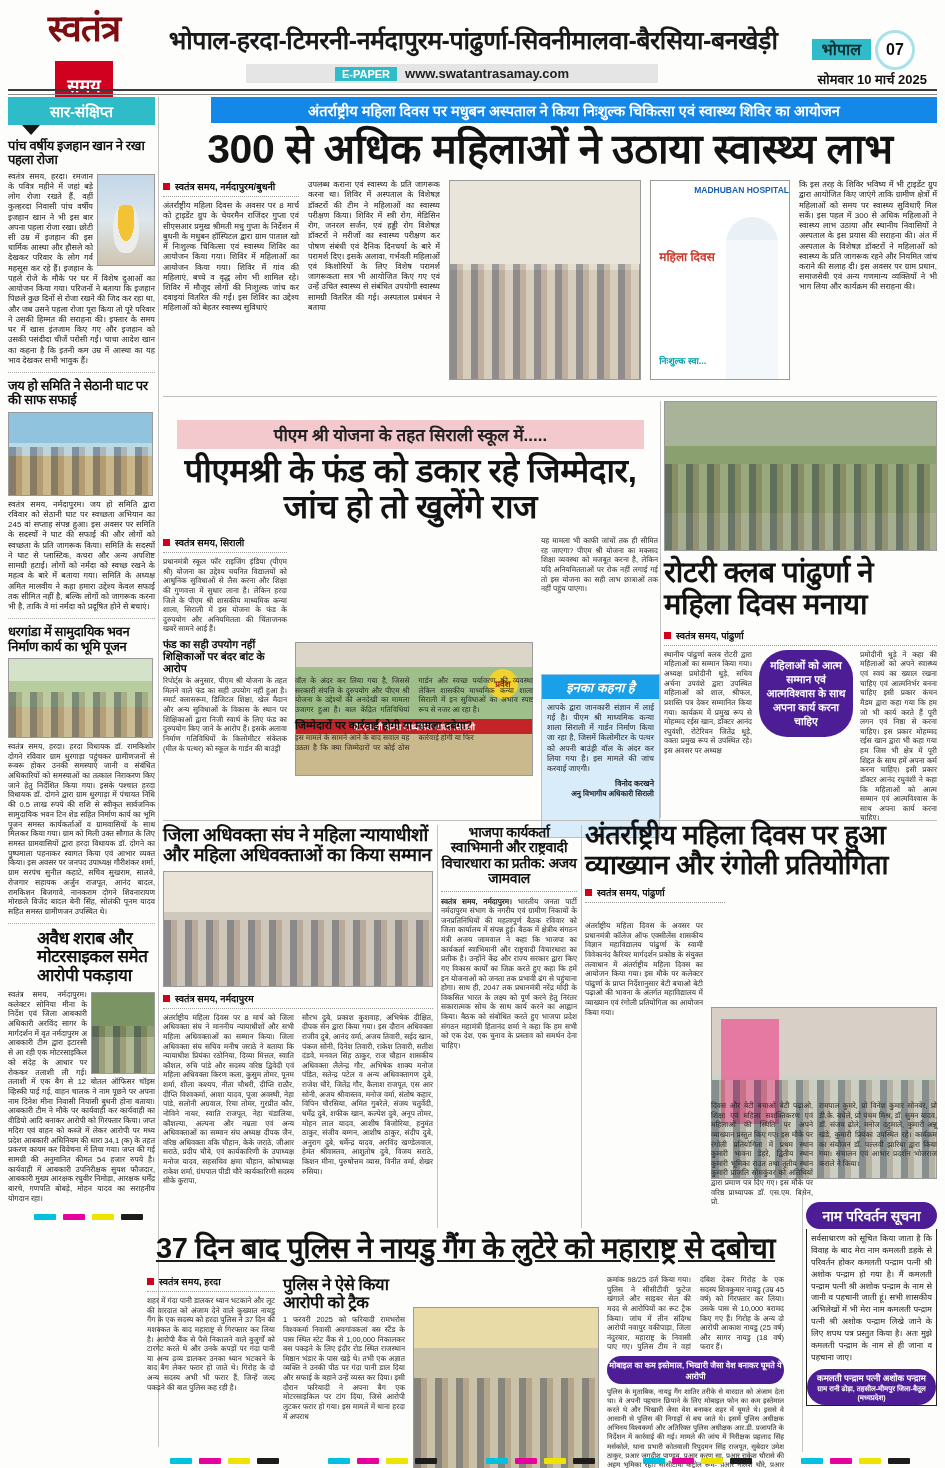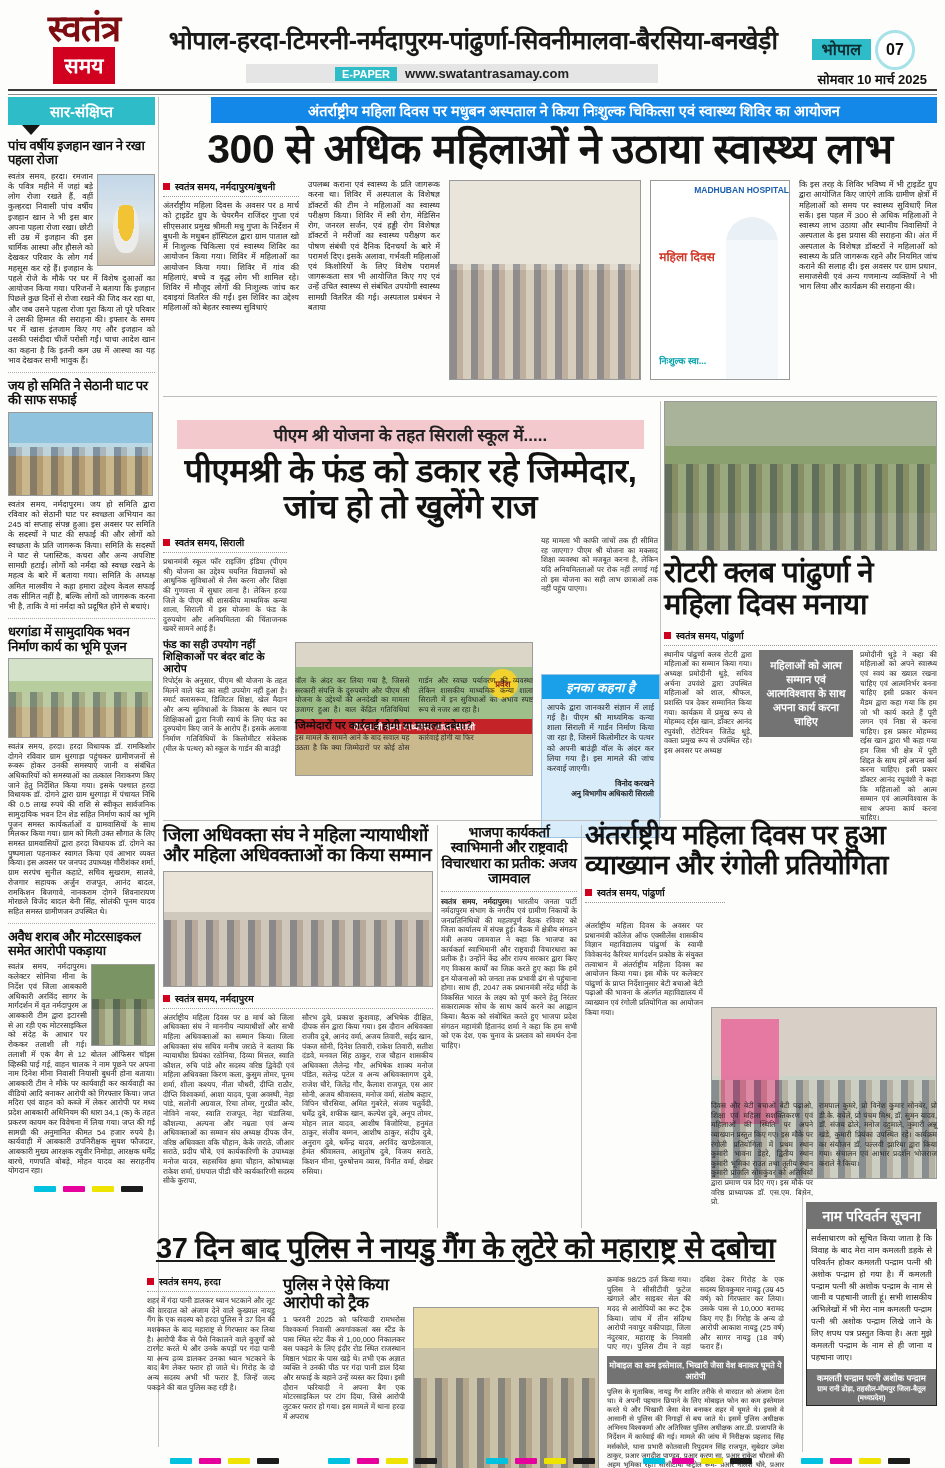--- a/index.html
+++ b/index.html
@@ -9,42 +9,42 @@
   }
   html,body{margin:0;padding:0;background:#888;}
   .page{position:relative;width:945px;height:1468px;margin:0 auto;background:#fdfdfc;
         font-family:"Liberation Sans","DejaVu Sans",sans-serif;color:#1c1c1c;
         outline:1px solid #aaa;overflow:hidden;}
   .abs{position:absolute;}
   .vrule{position:absolute;width:1px;background:#c2c2c2;}
   .hrule{position:absolute;height:1px;background:#bdbdbd;}
   
   .logo-top{font-size:37px;font-weight:900;color:#7d0d10;letter-spacing:-1px;line-height:1;}
-  .logo-bottom{display:inline-block;background:var(--brand-red);color:#fff;font-size:21px;font-weight:800;
-               padding:6px 12px;margin-top:0;line-height:1.2;}
+  .logo-bottom{display:inline-block;background:var(--brand-red);color:#fff;font-size:18px;font-weight:800;
+               padding:15px 12px;margin-top:14px;line-height:1.2;}
   .cities{font-size:25px;font-weight:800;color:#1a1a1a;letter-spacing:-0.5px;white-space:nowrap;}
   .epaper-bar{background:#e5e5e5;display:flex;align-items:flex-end;gap:8px;padding:2px 6px;}
   .epaper-chip{background:var(--teal);color:#fff;font-weight:800;font-size:11px;padding:1px 7px;}
   .site-url{font-size:13px;font-weight:700;color:#222;}
   .edition-chip{background:var(--teal);color:#0b2e33;font-weight:800;font-size:16px;padding:2px 10px;}
   .page-circle{width:34px;height:34px;border-radius:50%;background:#fff;border:3px solid #a8e2e9;
                display:flex;align-items:center;justify-content:center;font-size:16px;font-weight:800;color:#111;}
   .dateline{font-size:13px;font-weight:800;color:#111;}
   .rule-double{border-top:2px solid #3a3a3a;border-bottom:1px solid #8a8a8a;height:3px;}
   
   .hl{font-weight:800;color:#131313;line-height:1.1;letter-spacing:-0.4px;}
   .byline{display:flex;align-items:center;gap:5px;font-weight:800;font-size:9.5px;color:#111;
           border-bottom:1px dotted #999;padding-bottom:3px;margin-bottom:4px;}
   .byline::before{content:"";flex:0 0 auto;width:7px;height:7px;background:var(--brand-red);}
   .bt{font-size:8px;line-height:1.28;text-align:justify;color:#222;}
   .bt-sm{font-size:7.4px;line-height:1.3;text-align:justify;color:#262626;}
   .subhead{font-size:11.5px;font-weight:800;color:#101010;line-height:1.15;margin:4px 0 2px;}
   .kicker-blue{background:var(--kicker-blue);color:#fff;font-weight:800;text-align:center;margin-left:48px;}
   .kicker-pink{background:var(--kicker-pink);color:#222;font-weight:800;text-align:center;}
-  .black-box{background:#737373;color:#fff;}
+  .black-box{background:#4c1d95;color:#fff;border-radius:28px;}
   .says-box{background:var(--quote-bg);border:1px solid #9cc4e4;}
   .says-head{background:var(--quote-head);color:#fff;font-weight:800;font-style:italic;
              text-align:center;font-size:13px;padding:3px 0;}
   .sep-dot{border-bottom:1px dotted #aaa;margin:6px 0;}
   
   .photo{position:relative;overflow:hidden;border:1px solid #9a9a9a;box-sizing:border-box;}
   .crowd::after{content:"";position:absolute;left:0;right:0;bottom:0;height:58%;
     background:repeating-linear-gradient(90deg,rgba(35,40,60,.40) 0 7px,rgba(125,92,70,.28) 7px 13px,rgba(205,195,175,.22) 13px 21px);}
   .ph-kid{background:linear-gradient(180deg,#c3d7e8 0,#dde6ec 50%,#cfc4b2 100%);}
   .ph-kid::before{content:"";position:absolute;left:50%;top:34%;width:26px;height:48px;transform:translateX(-50%);
@@ -121,21 +121,21 @@
     <div class="sep-dot"></div>
 
     <div>
       <div class="hl" style="font-size:13px;">धरगांडा में सामुदायिक भवन निर्माण कार्य का भूमि पूजन</div>
       <div class="photo ph-bhoomi crowd" style="width:145px;height:80px;margin:4px 0;"></div>
       <div class="bt" style="font-size:7.6px;">स्वतंत्र समय, हरदा। हरदा विधायक डॉ. रामकिशोर दोगने रविवार ग्राम धुरगाड़ा पहुंचकर ग्रामीणजनों से रूबरू होकर उनकी समस्याएं जानी व संबंधित अधिकारियों को समस्याओं का तत्काल निराकरण किए जाने हेतु निर्देशित किया गया। इसके पश्चात हरदा विधायक डॉ. दोगने द्वारा ग्राम धुरगाड़ा में पंचायत निधि की 0.5 लाख रुपये की राशि से स्वीकृत सार्वजनिक सामुदायिक भवन टिन शेड सहित निर्माण कार्य का भूमि पूजन समस्त कार्यकर्ताओं व ग्रामवासियों के साथ मिलकर किया गया। ग्राम को मिली उक्त सौगात के लिए समस्त ग्रामवासियों द्वारा हरदा विधायक डॉ. दोगने का पुष्पमाला पहनाकर स्वागत किया एवं आभार व्यक्त किया। इस अवसर पर जनपद उपाध्यक्ष गौरीशंकर शर्मा, ग्राम सरपंच सुनील कहाटे, सचिव सुखराम, सालवे, रोजगार सहायक अर्जुन राजपूत, आनंद बादल, रामकिशन बिजगावे, नानकराम दोगने शिवनारायण मोरछले विजेंद बादल बेनी सिंह, सोलंकी पूनम यादव सहित समस्त ग्रामीणजन उपस्थित थे।</div>
     </div>
     <div class="sep-dot"></div>
 
     <div>
-      <div class="hl" style="font-size:13px;">अवैध शराब और मोटरसाइकल समेत आरोपी पकड़ाया</div>
+      <div class="hl" style="font-size:17px;margin-left:29px;">अवैध शराब और मोटरसाइकल समेत आरोपी पकड़ाया</div>
       <div class="bt" style="margin-top:4px;font-size:7.6px;">
         <span class="photo ph-liquor crowd" style="float:right;width:64px;height:82px;margin:2px 0 2px 4px;"></span>
         <span>स्वतंत्र समय, नर्मदापुरम। कलेक्टर सोनिया मीना के निर्देश एवं जिला आबकारी अधिकारी अरविंद सागर के मार्गदर्शन में वृत नर्मदापुरम अ आबकारी टीम द्वारा इटारसी से आ रही एक मोटरसाइकिल को संदेह के आधार पर रोककर तलाशी ली गई। तलाशी में एक बैग से 12 बोतल ऑफिसर चॉइस व्हिस्की पाई गई, वाहन चालक ने नाम पूछने पर अपना नाम दिनेश मीना निवासी नियासी बुधनी होना बताया। आबकारी टीम ने मौके पर कार्यवाही कर कार्यवाही का वीडियो आदि बनाकर आरोपी को गिरफ्तार किया। जप्त मदिरा एवं वाहन को कब्जे में लेकर आरोपी पर मध्य प्रदेश आबकारी अधिनियम की धारा 34,1 (क) के तहत प्रकरण कायम कर विवेचना में लिया गया। जप्त की गई सामग्री की अनुमानित कीमत 54 हजार रुपये है। कार्यवाही में आबकारी उपनिरीक्षक सुयश फौजदार, आबकारी मुख्य आरक्षक रघुवीर निमोड़ा, आरक्षक धर्मेंद्र बारचे, गणपति बोबड़े, मोहन यादव का सराहनीय योगदान रहा।</span>
       </div>
     </div>
     <div class="reggroup" style="margin:10px 0 0 26px;">
       <span class="reg c"></span>
         <span class="reg m"></span>
         <span class="reg y"></span>
         <span class="reg k"></span>

